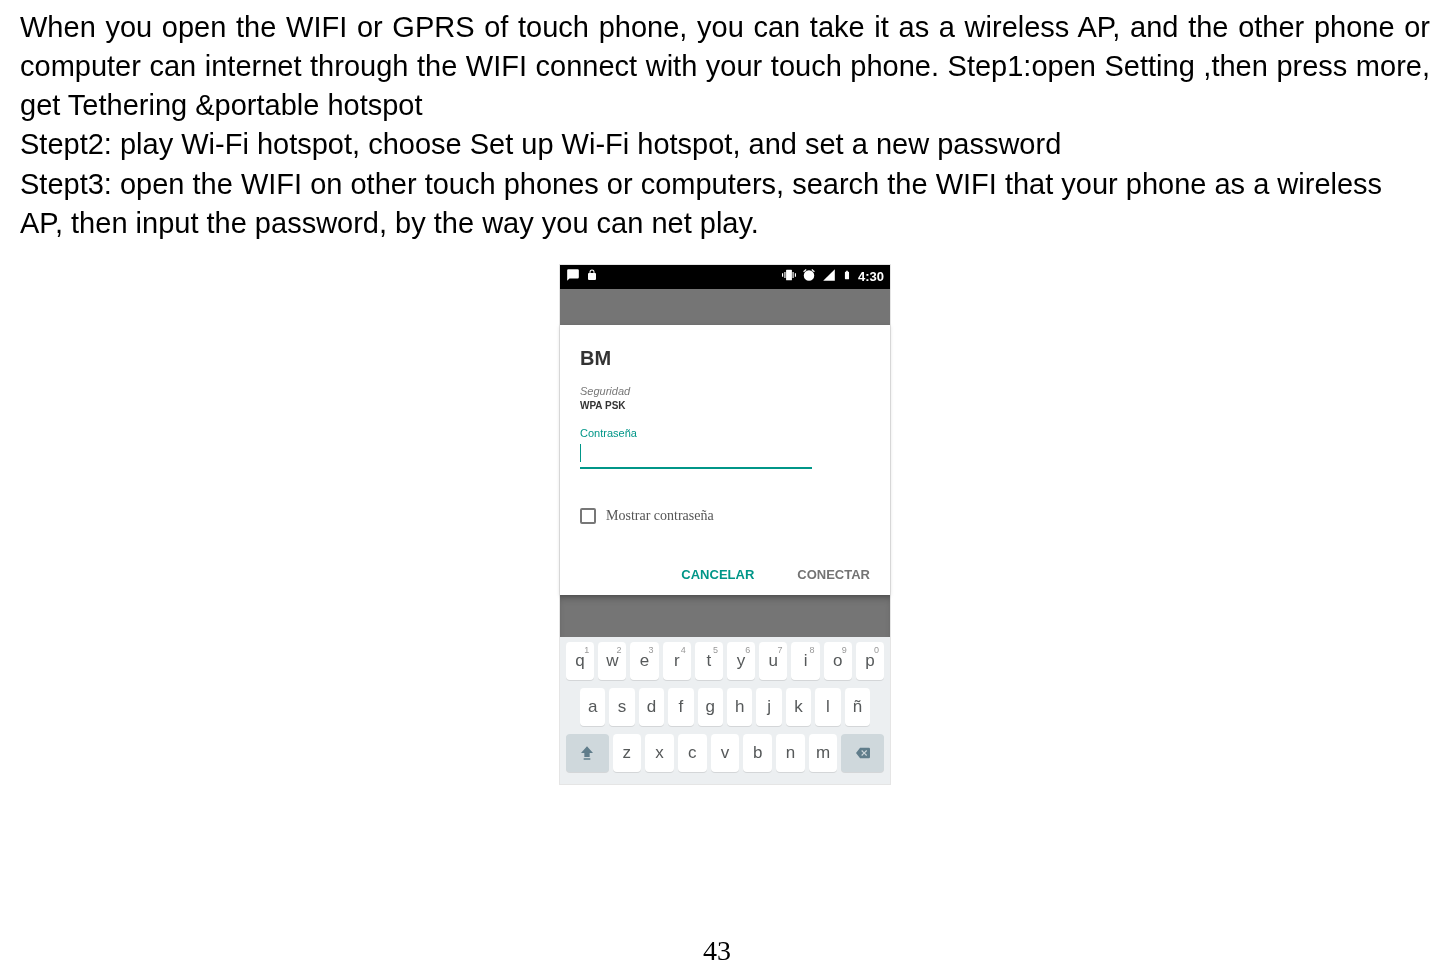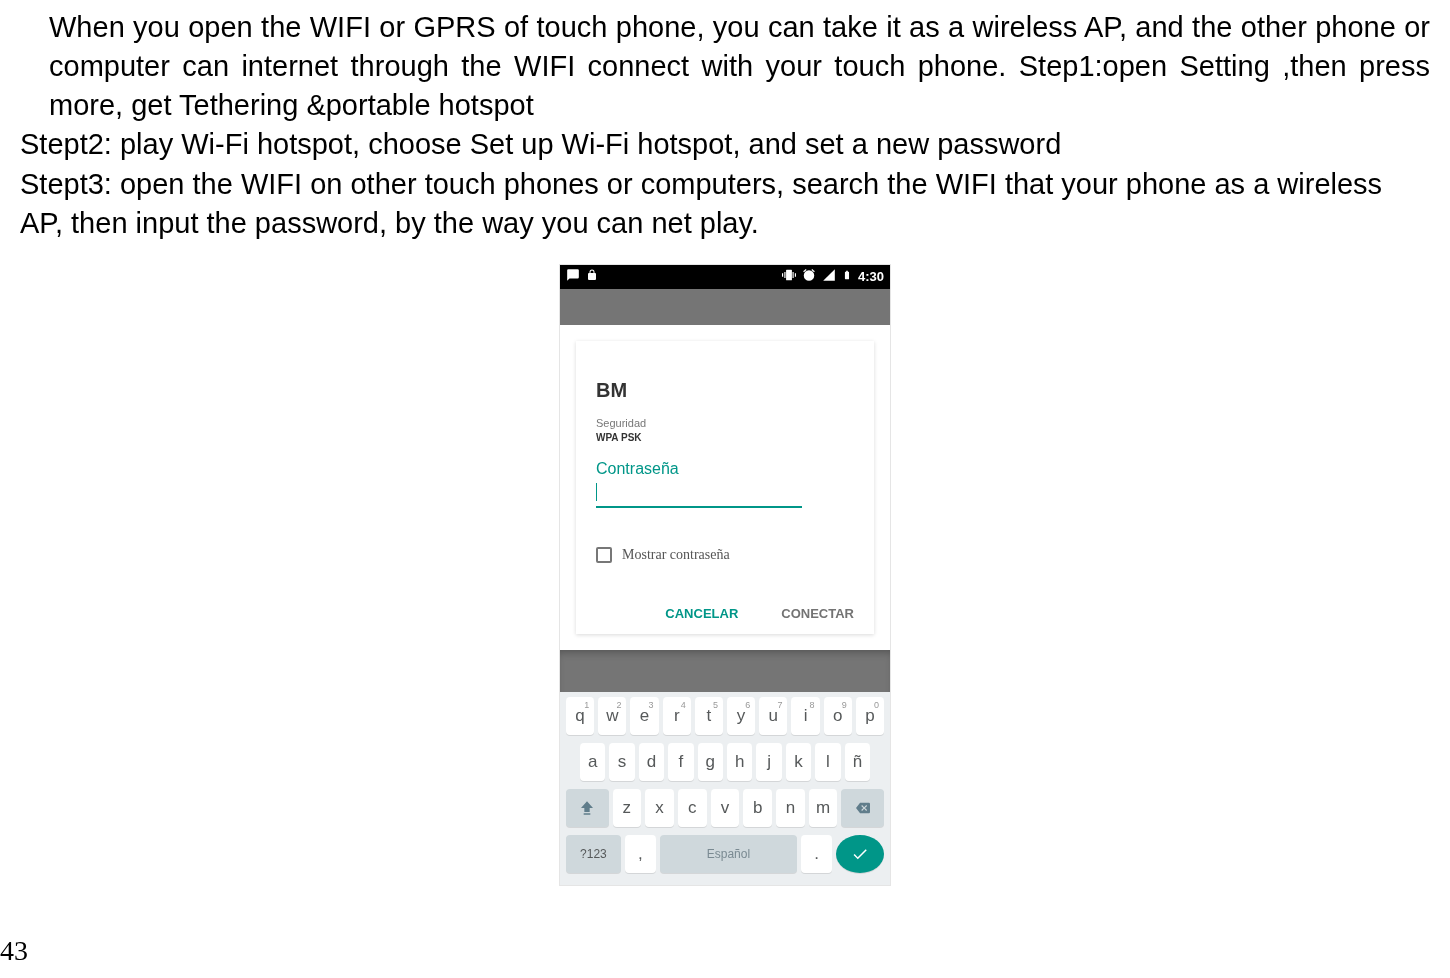--- a/index.html
+++ b/index.html
@@ -10,21 +10,20 @@
       font-family: Arial, sans-serif;
       font-size: 29px;
       line-height: 1.35;
       padding: 8px 20px 0 20px;
       position: relative;
     }
     .intro {
       text-align: justify;
       text-justify: inter-word;
       margin-bottom: 0;
-      margin-left: 29px;
     }
     .step {
       text-align: left;
     }
     .phone-wrap {
       margin-top: 22px;
       display: flex;
       justify-content: center;
     }
     .phone {
@@ -48,49 +47,50 @@
       display: flex;
       gap: 6px;
       align-items: center;
     }
     .statusbar svg { fill: #fff; }
     .statusbar .time { font-weight: bold; font-size: 13px; }
     
     .grayband { height: 36px; background: #757575; }
     
     .dialog {
-      margin: 16px;
+      margin: 0;
       background: #fff;
-      padding: 36px 20px 12px 20px;
+      padding: 20px 20px 12px 20px;
       border-bottom: 0 solid #ccc;
       box-shadow: 0 1px 4px rgba(0,0,0,0.15);
       position: relative;
       z-index: 2;
     }
     .dialog .title {
       font-size: 20px;
       font-weight: bold;
       color: #333;
       font-family: sans-serif;
       margin-bottom: 12px;
     }
     .dialog .label {
       font-size: 11px;
       color: #777;
       font-family: sans-serif;
+      font-style: italic;
     }
     .dialog .sec-value {
       font-size: 10px;
       font-weight: bold;
       color: #333;
       font-family: sans-serif;
       margin-bottom: 14px;
     }
     .dialog .pw-label {
-      font-size: 16px;
+      font-size: 11px;
       color: #009688;
       font-family: sans-serif;
       font-weight: 500;
     }
     .dialog .pw-input {
       border: none;
       border-bottom: 2px solid #009688;
       width: 80%;
       height: 28px;
       font-size: 14px;
@@ -180,21 +180,21 @@
       flex: 1.4;
       background: #009688;
       border-radius: 50%;
       height: 38px;
       color: #fff;
     }
     .page-num {
       position: absolute;
       bottom: 8px;
       left: 0; right: 16px;
-      text-align: left;
+      text-align: center;
       font-family: 'Times New Roman', serif;
       font-size: 28px;
     }
   </style>
 </head>
 <body>
 
 <p class="intro">When you open the WIFI or GPRS of touch phone, you can take it as a wireless AP, and the other phone or computer can internet through the WIFI connect with your touch phone. Step1:open Setting ,then press more, get Tethering &amp;portable hotspot</p>
 <p class="step">Stept2: play Wi-Fi hotspot, choose Set up Wi-Fi hotspot, and set a new password</p>
 <p class="step">Stept3: open the WIFI on other touch phones or computers, search the WIFI that your phone as a wireless AP, then input the password, by the way you can net play.</p>
@@ -299,28 +299,17 @@
             <div class="key">b</div>
             <div class="key">n</div>
             <div class="key">m</div>
           </div>
         <div class="key del">
           <svg width="20" height="14" viewBox="0 0 24 24" fill="#607d8b">
               <path d="M22 3H7l-7 9 7 9h15a2 2 0 0 0 2-2V5a2 2 0 0 0-2-2zm-3 12.6L17.6 17 14 13.4 10.4 17 9 15.6 12.6 12 9 8.4 10.4 7 14 10.6 17.6 7 19 8.4 15.4 12z"></path>
             </svg>
         </div>
       </div>
-      <div class="krow r4">
-        <div class="key symkey">?123</div>
-        <div class="key comma">,</div>
-        <div class="key space">Español</div>
-        <div class="key dot">.</div>
-        <div class="key enter">
-          <svg width="18" height="18" viewBox="0 0 24 24" fill="#fff">
-              <path d="M9 16.2 4.8 12l-1.4 1.4L9 19 21 7l-1.4-1.4z"></path>
-            </svg>
-        </div>
-      </div>
     </div>
   </div>
 </div>
 
 <div class="page-num">43</div>
 
 </body></html>

